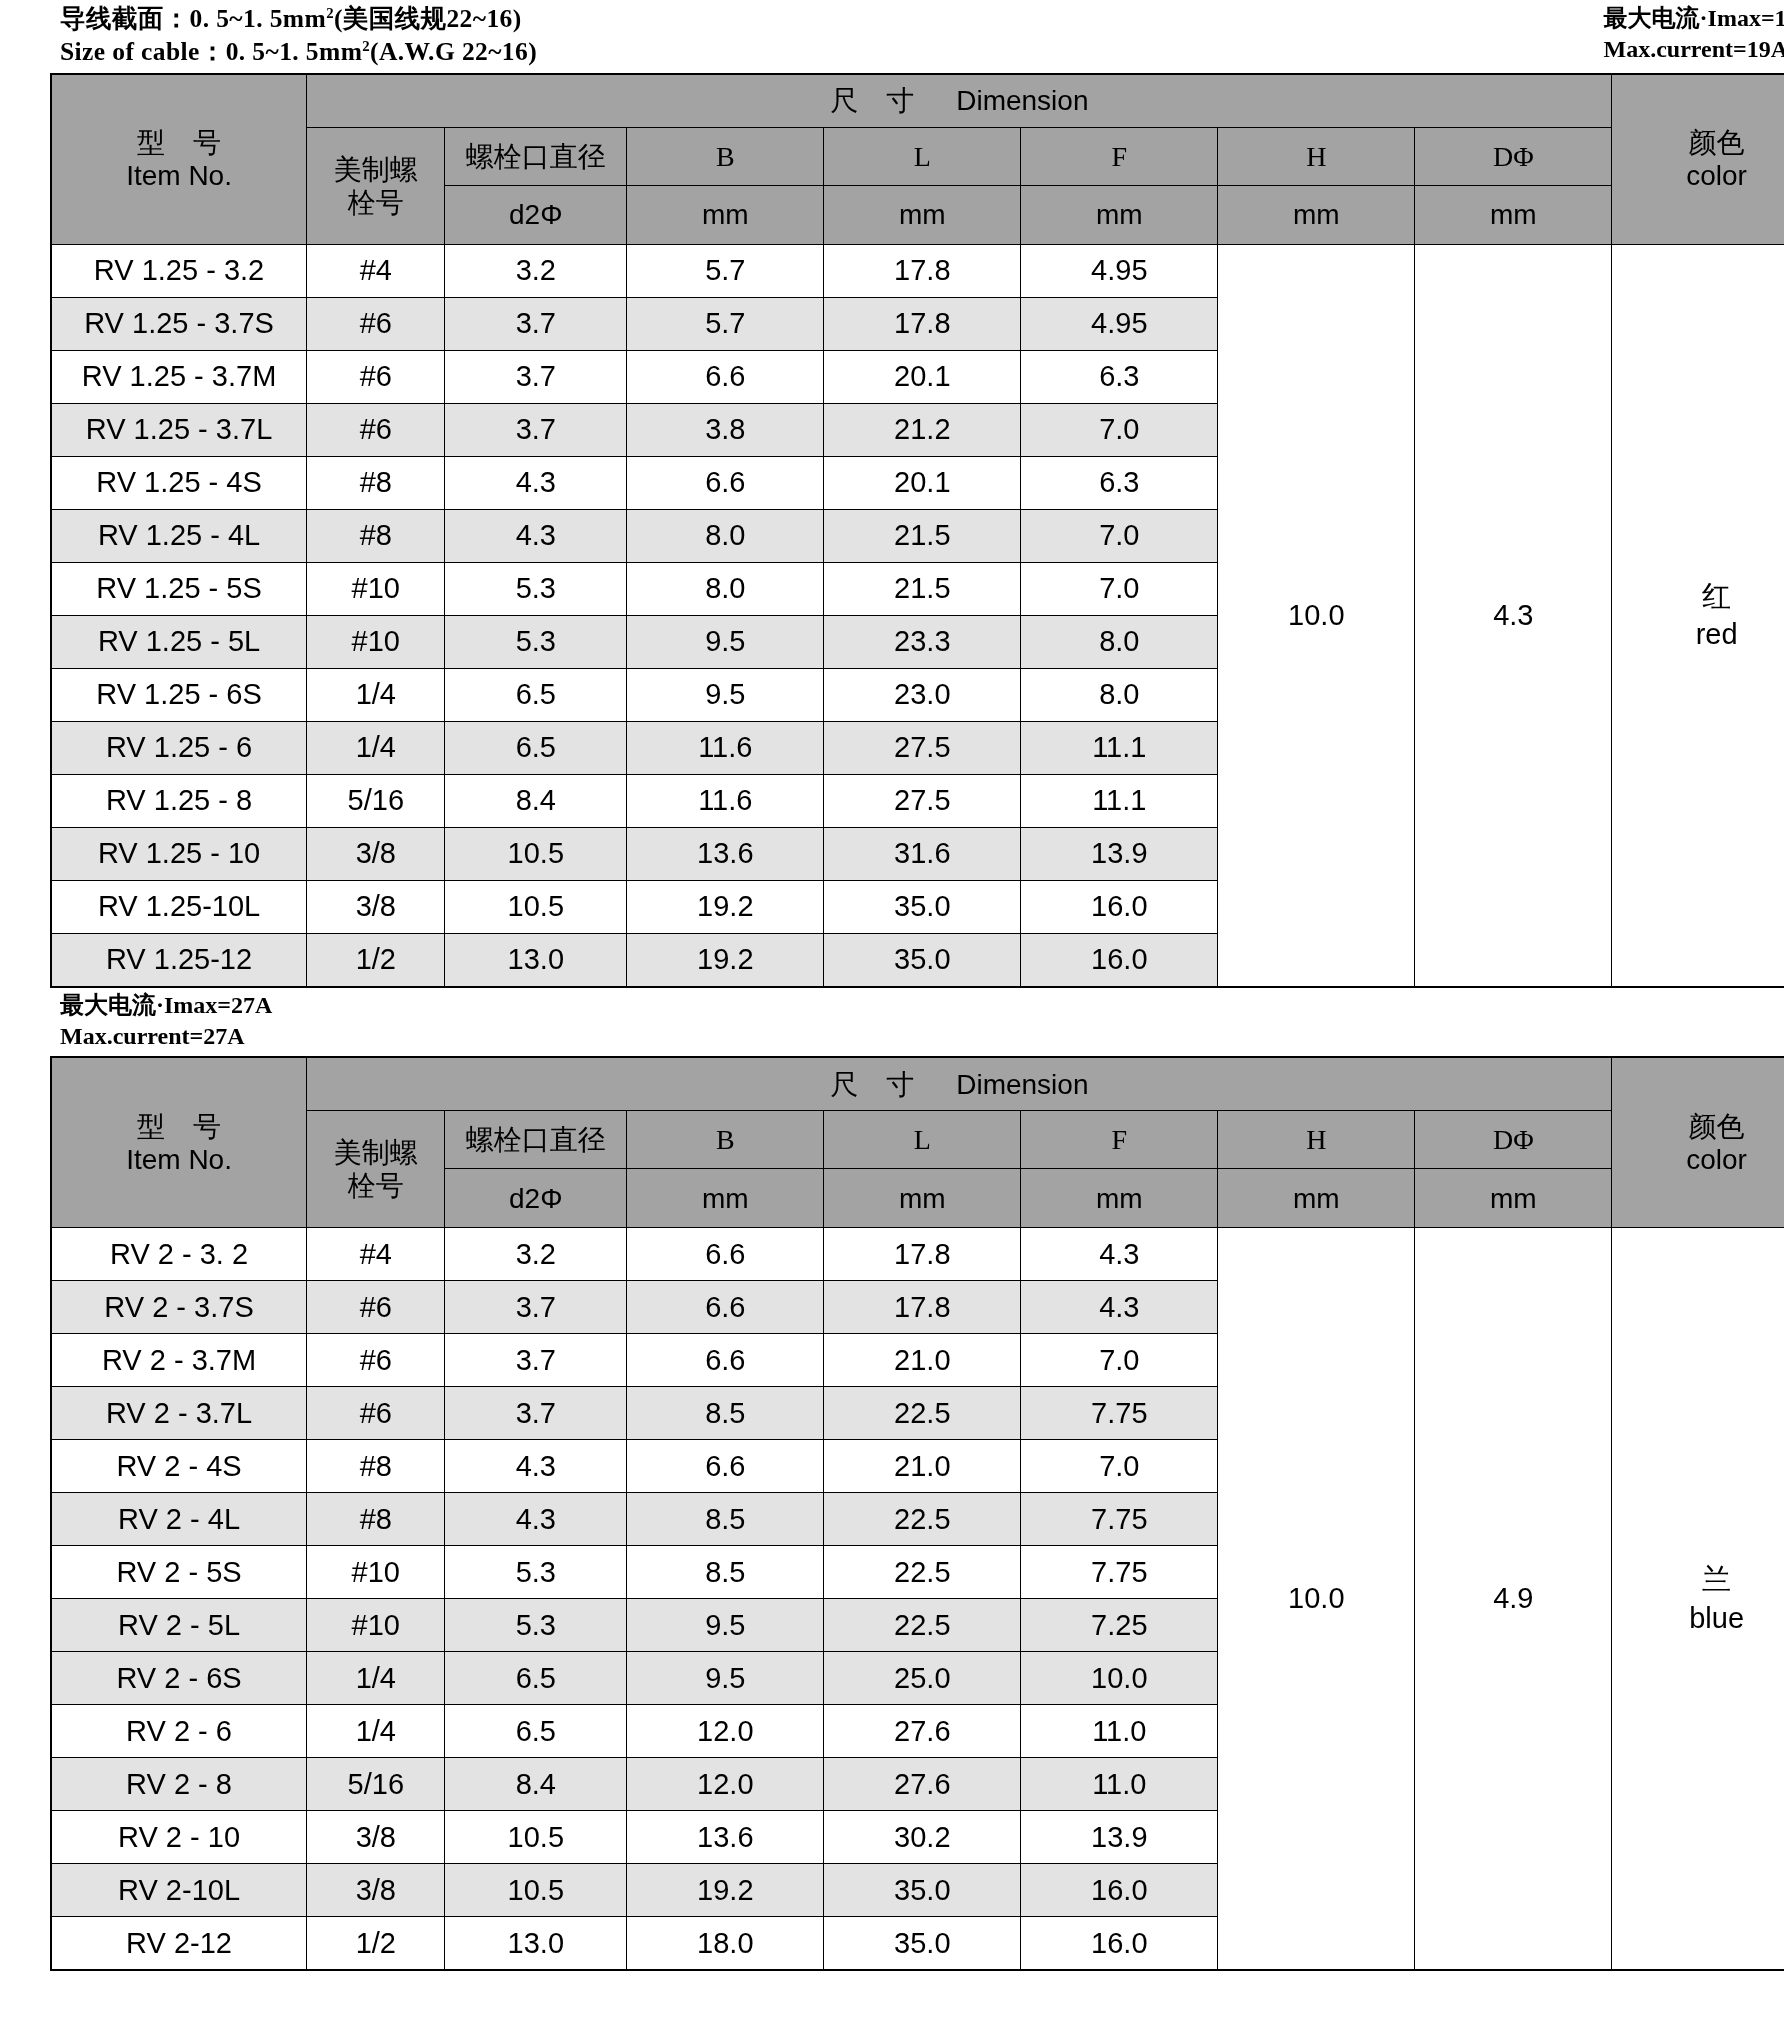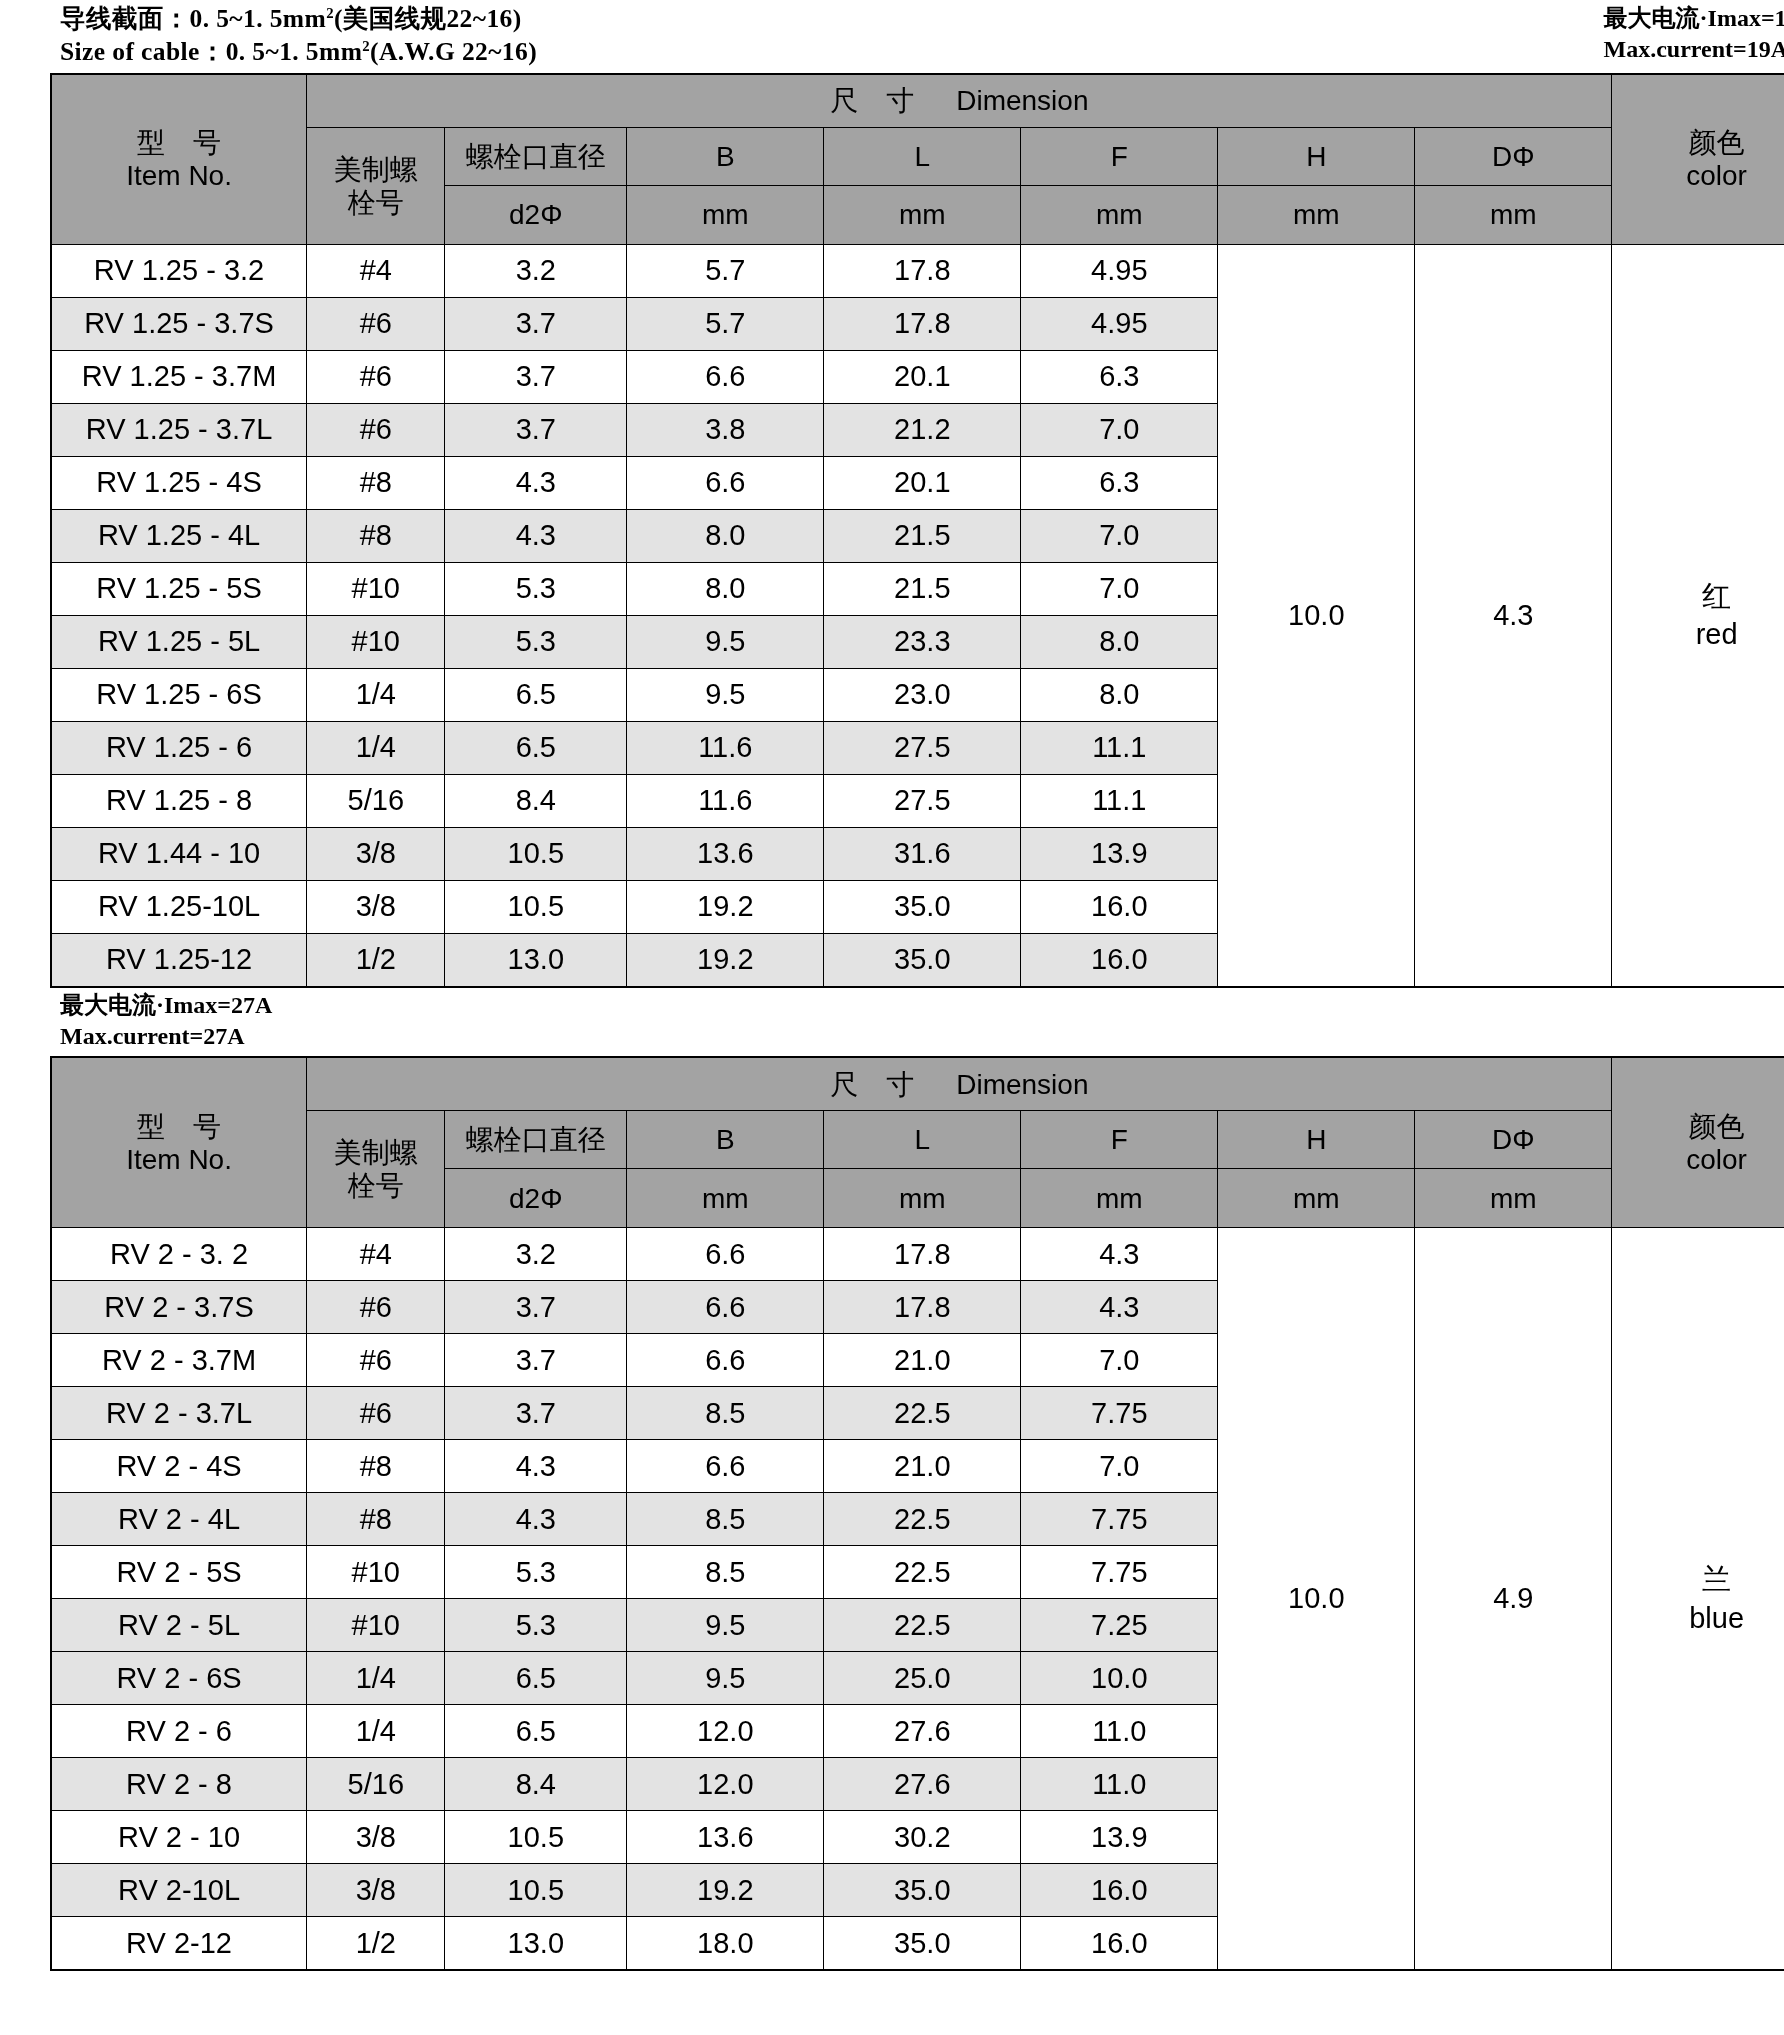--- a/index.html
+++ b/index.html
@@ -64,21 +64,21 @@
   }
   .hdr-dim {
     font-size: 29px;
     height: 52px;
   }
   .hdr-dim .gap2 { display: inline-block; width: 42px; }
   .hdr-item {
     font-size: 29px;
     line-height: 1.3;
   }
-  .hdr-sub { height: 57px; }
+  .hdr-sub { height: 57px; font-family: Liberation Serif, serif; }
   .hdr-unit { height: 58px; }
   .hdr-color { font-size: 29px; line-height: 1.3; }
 
   
   table.spec tbody td {
     font-size: 29px;
     height: 52px;
     background: #ffffff;
   }
   table.spec tbody tr.shaded td.stripe {
@@ -251,21 +251,21 @@
         </tr>
         <tr>
           <td class="stripe itemno">RV  1.25 - 8</td>
           <td class="stripe">5/16</td>
           <td class="stripe">8.4</td>
           <td class="stripe">11.6</td>
           <td class="stripe">27.5</td>
           <td class="stripe">11.1</td>
         </tr>
         <tr class="shaded">
-          <td class="stripe itemno">RV  1.44 - 10</td>
+          <td class="stripe itemno">RV  1.25 - 10</td>
           <td class="stripe">3/8</td>
           <td class="stripe">10.5</td>
           <td class="stripe">13.6</td>
           <td class="stripe">31.6</td>
           <td class="stripe">13.9</td>
         </tr>
         <tr>
           <td class="stripe itemno">RV  1.25-10L</td>
           <td class="stripe">3/8</td>
           <td class="stripe">10.5</td>

